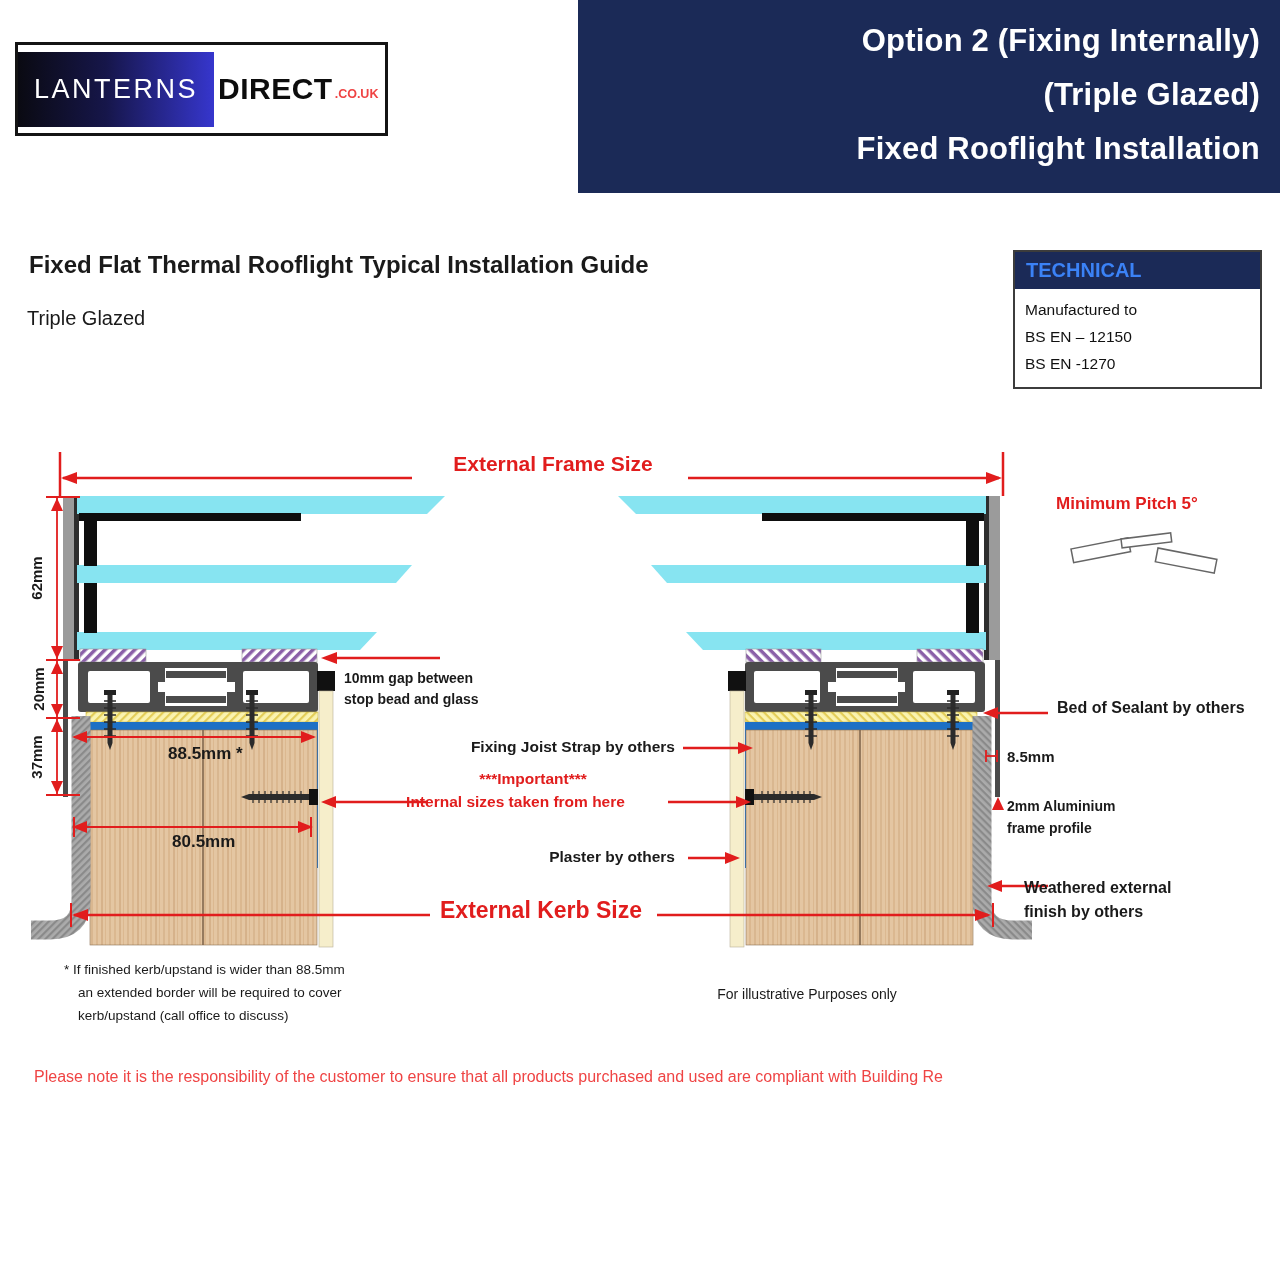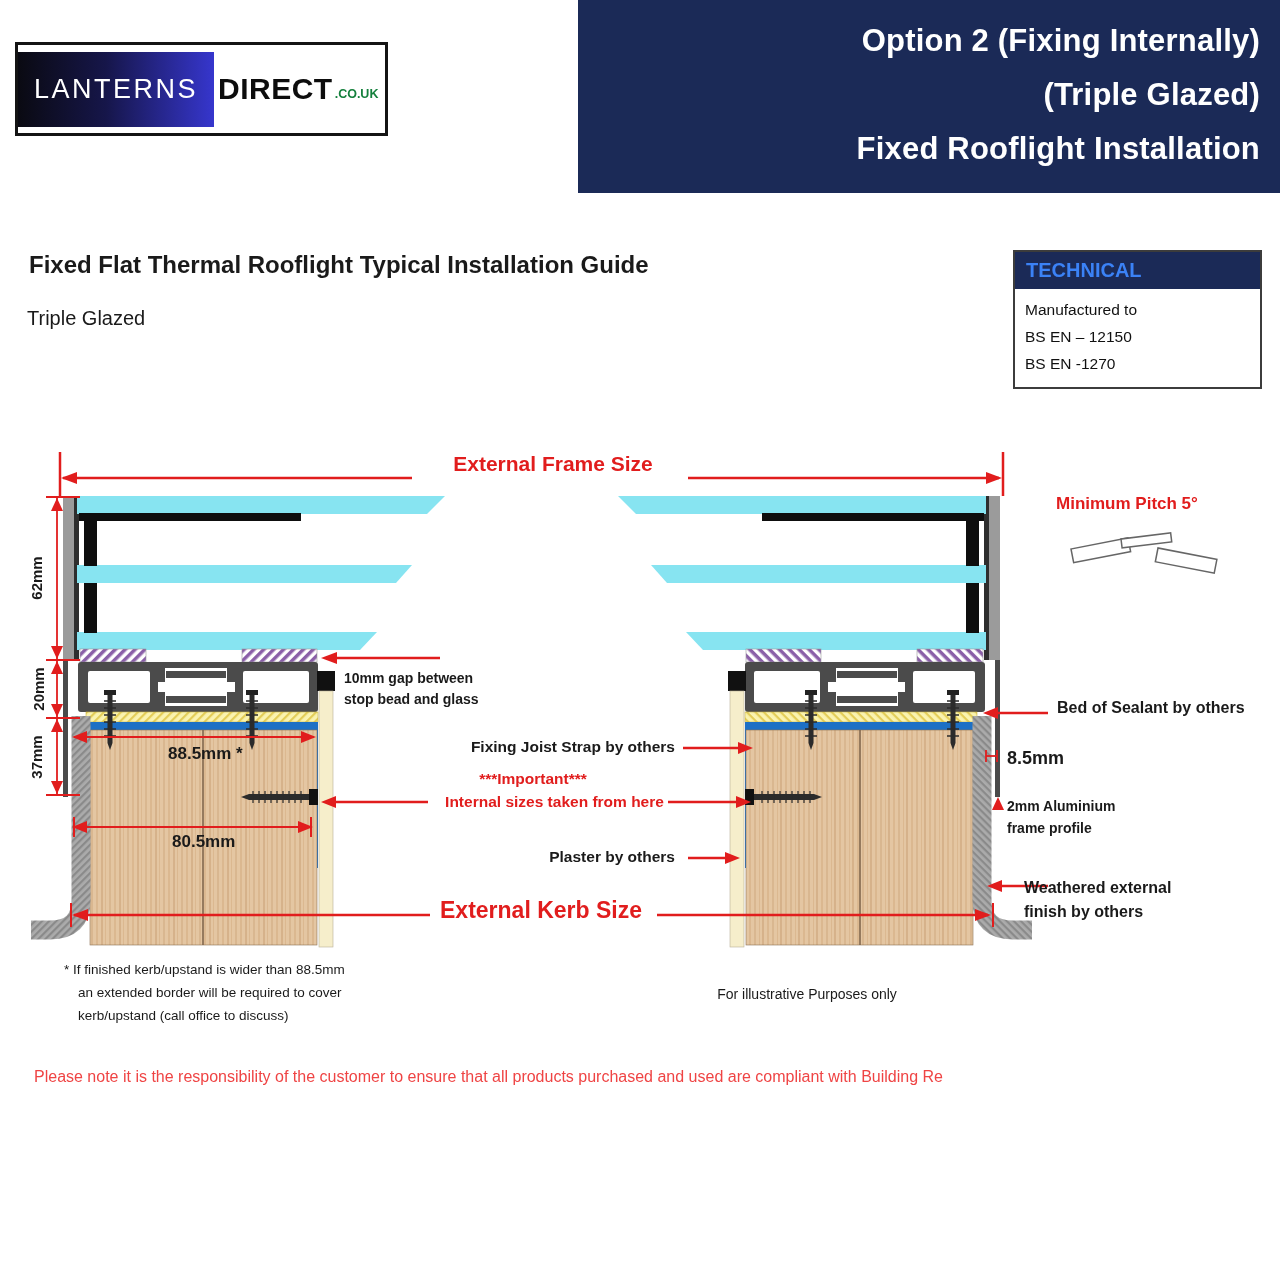--- a/index.html
+++ b/index.html
@@ -11,21 +11,21 @@
   .red{color:#e11d1d;}
   .ctr{transform:translateX(-50%);white-space:nowrap;}
   .vdim{transform:translate(-50%,-50%) rotate(-90deg);white-space:nowrap;font-weight:700;font-size:15px;}
   
   #logo{left:15px;top:42px;width:373px;height:94px;border:3px solid #141414;background:#fff;
         display:flex;align-items:center;box-sizing:border-box;}
   #logo-grad{width:196px;height:75px;background:linear-gradient(90deg,#0a0a12 0%,#16164a 45%,#3636cd 100%);
         display:flex;align-items:center;justify-content:center;}
   #logo-grad span{color:#fff;font-size:27px;letter-spacing:2.5px;font-weight:400;}
   #logo-direct{font-size:30px;font-weight:800;color:#0d0d0d;margin-left:4px;letter-spacing:0.5px;}
-  #logo-suffix{font-size:12.5px;font-weight:700;color:#15803d;margin-left:2px;margin-top:10px;}
+  #logo-suffix{font-size:12.5px;font-weight:700;color:#ef4444;margin-left:2px;margin-top:10px;}
   
   #banner{left:578px;top:0;width:702px;height:193px;background:#1b2a57;box-sizing:border-box;
           padding:14px 20px 0 0;text-align:right;}
   #banner div{color:#ffffff;font-size:31px;font-weight:600;line-height:54px;letter-spacing:0.2px;}
   
   #techbox{left:1013px;top:250px;width:249px;border:2px solid #3c3c3c;box-sizing:border-box;background:#fff;}
   #tech-head{background:#1b2a57;color:#3b82f6;font-weight:700;font-size:20px;padding:7px 11px;}
   #tech-body{padding:7px 10px 10px 10px;font-size:15.5px;line-height:27px;color:#111;}
   .fn-line{display:block;}
   .fn-indent{padding-left:14px;}
@@ -230,26 +230,26 @@
   <div class="lbl vdim" style="left:36px;top:578px;">62mm</div>
   <div class="lbl vdim" style="left:38px;top:689px;">20mm</div>
   <div class="lbl vdim" style="left:36px;top:757px;">37mm</div>
 
   <div class="lbl bold" style="left:168px;top:744px;font-size:17px;">88.5mm *</div>
   <div class="lbl bold" style="left:172px;top:832px;font-size:17px;">80.5mm</div>
 
   <div class="lbl bold" style="left:344px;top:668px;width:150px;font-size:14px;line-height:21px;">10mm gap between stop bead and glass</div>
   <div class="lbl bold" style="left:430px;top:738px;width:245px;text-align:right;font-size:15.5px;">Fixing Joist Strap by others</div>
   <div class="lbl bold red ctr" style="left:533px;top:770px;font-size:15.5px;">***Important***</div>
-  <div class="lbl bold red ctr" style="left:546px;top:793px;font-size:15.5px;padding-left:17px;">Internal sizes taken from here</div>
+  <div class="lbl bold red ctr" style="left:507px;top:793px;font-size:15.5px;padding-left:17px;">Internal sizes taken from here</div>
   <div class="lbl bold" style="left:460px;top:848px;width:215px;text-align:right;font-size:15.5px;">Plaster by others</div>
   <div class="lbl bold red ctr" style="left:541px;top:897px;font-size:23px;">External Kerb Size</div>
 
   <div class="lbl bold" style="left:1057px;top:699px;font-size:16px;white-space:nowrap;">Bed of Sealant by others</div>
-  <div class="lbl bold" style="left:1007px;top:748px;font-size:18px;">8.5mm</div>
+  <div class="lbl bold" style="left:1007px;top:748px;font-size:15px;">8.5mm</div>
   <div class="lbl bold" style="left:1007px;top:795px;width:125px;font-size:14px;line-height:22px;">2mm Aluminium frame profile</div>
   <div class="lbl bold" style="left:1024px;top:876px;width:175px;font-size:16px;line-height:24px;">Weathered external finish by others</div>
 
   <div class="lbl" style="left:64px;top:958px;font-size:13.5px;line-height:23px;">
     <span class="fn-line">* If finished kerb/upstand is wider than 88.5mm</span>
     <span class="fn-line fn-indent">an extended border will be required to cover</span>
     <span class="fn-line fn-indent">kerb/upstand (call office to discuss)</span>
   </div>
 
   <div class="lbl ctr" style="left:807px;top:986px;font-size:14px;">For illustrative Purposes only</div>

